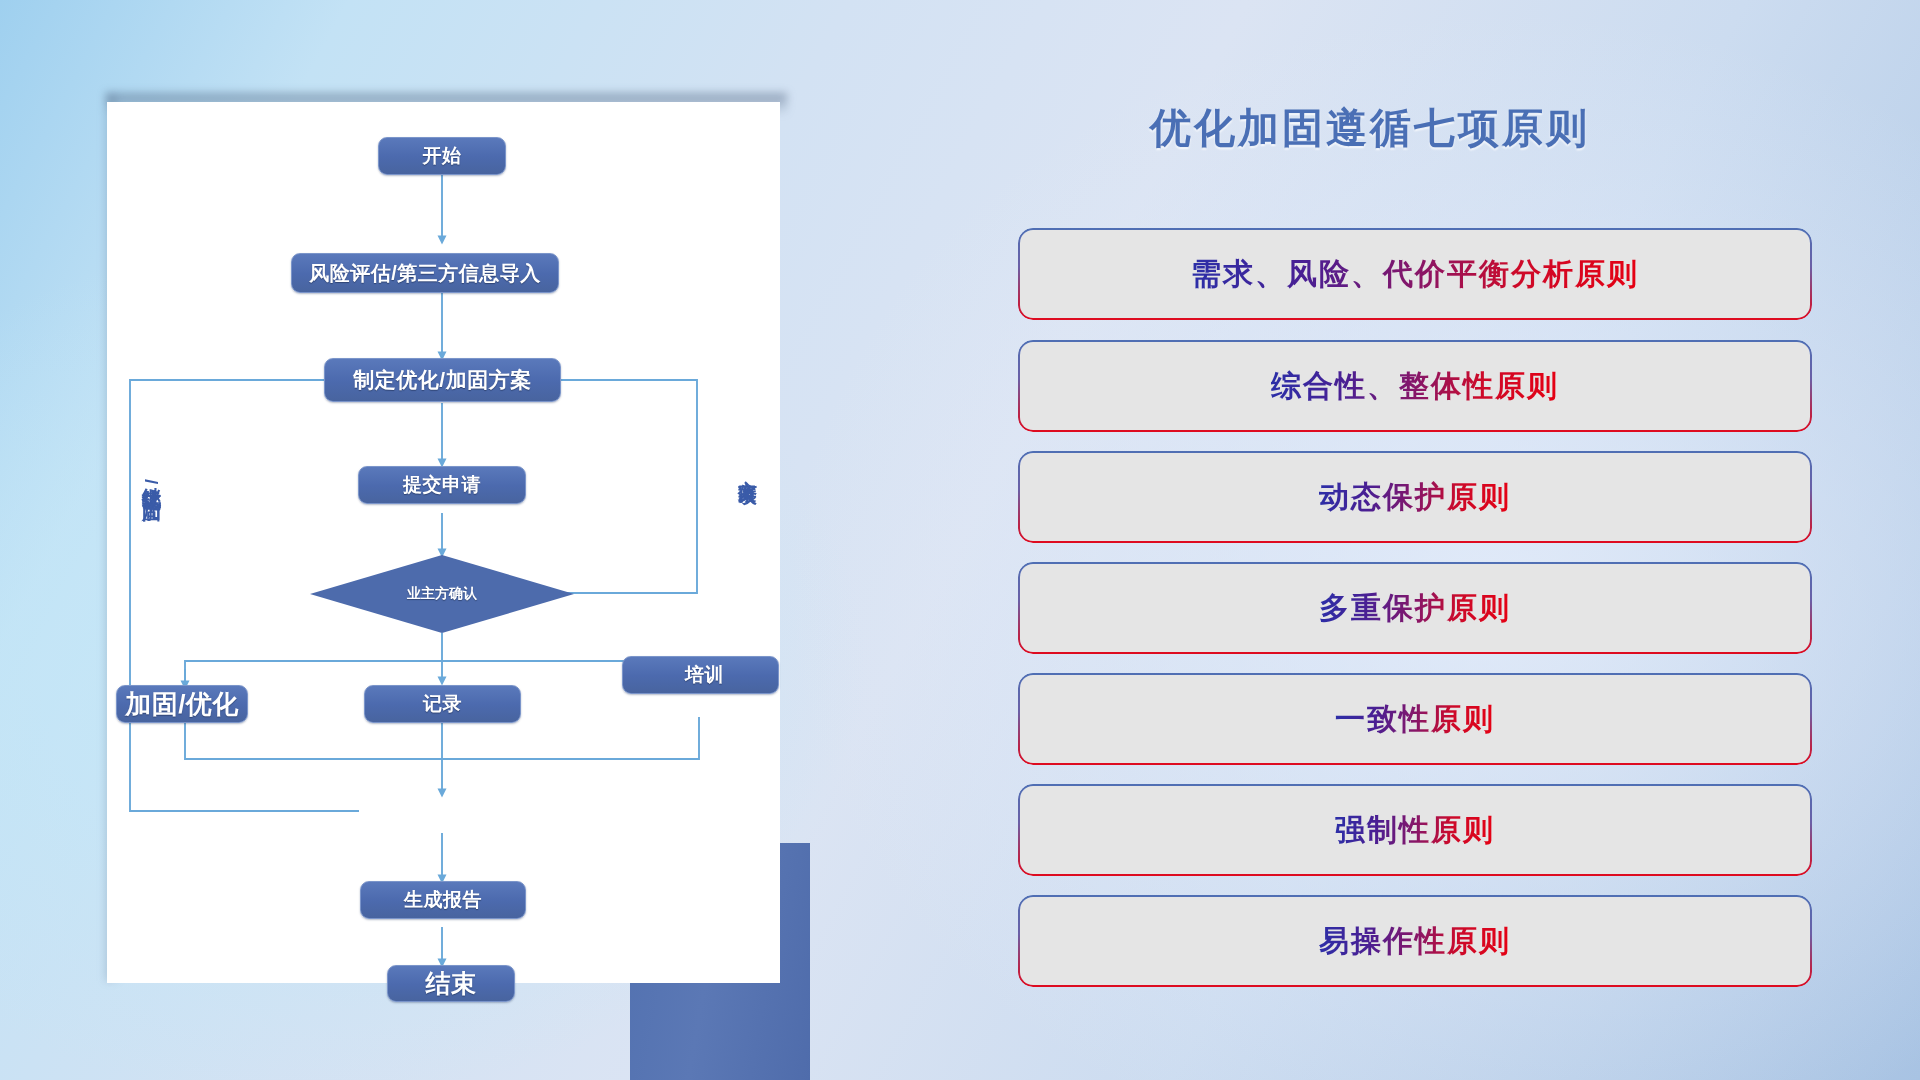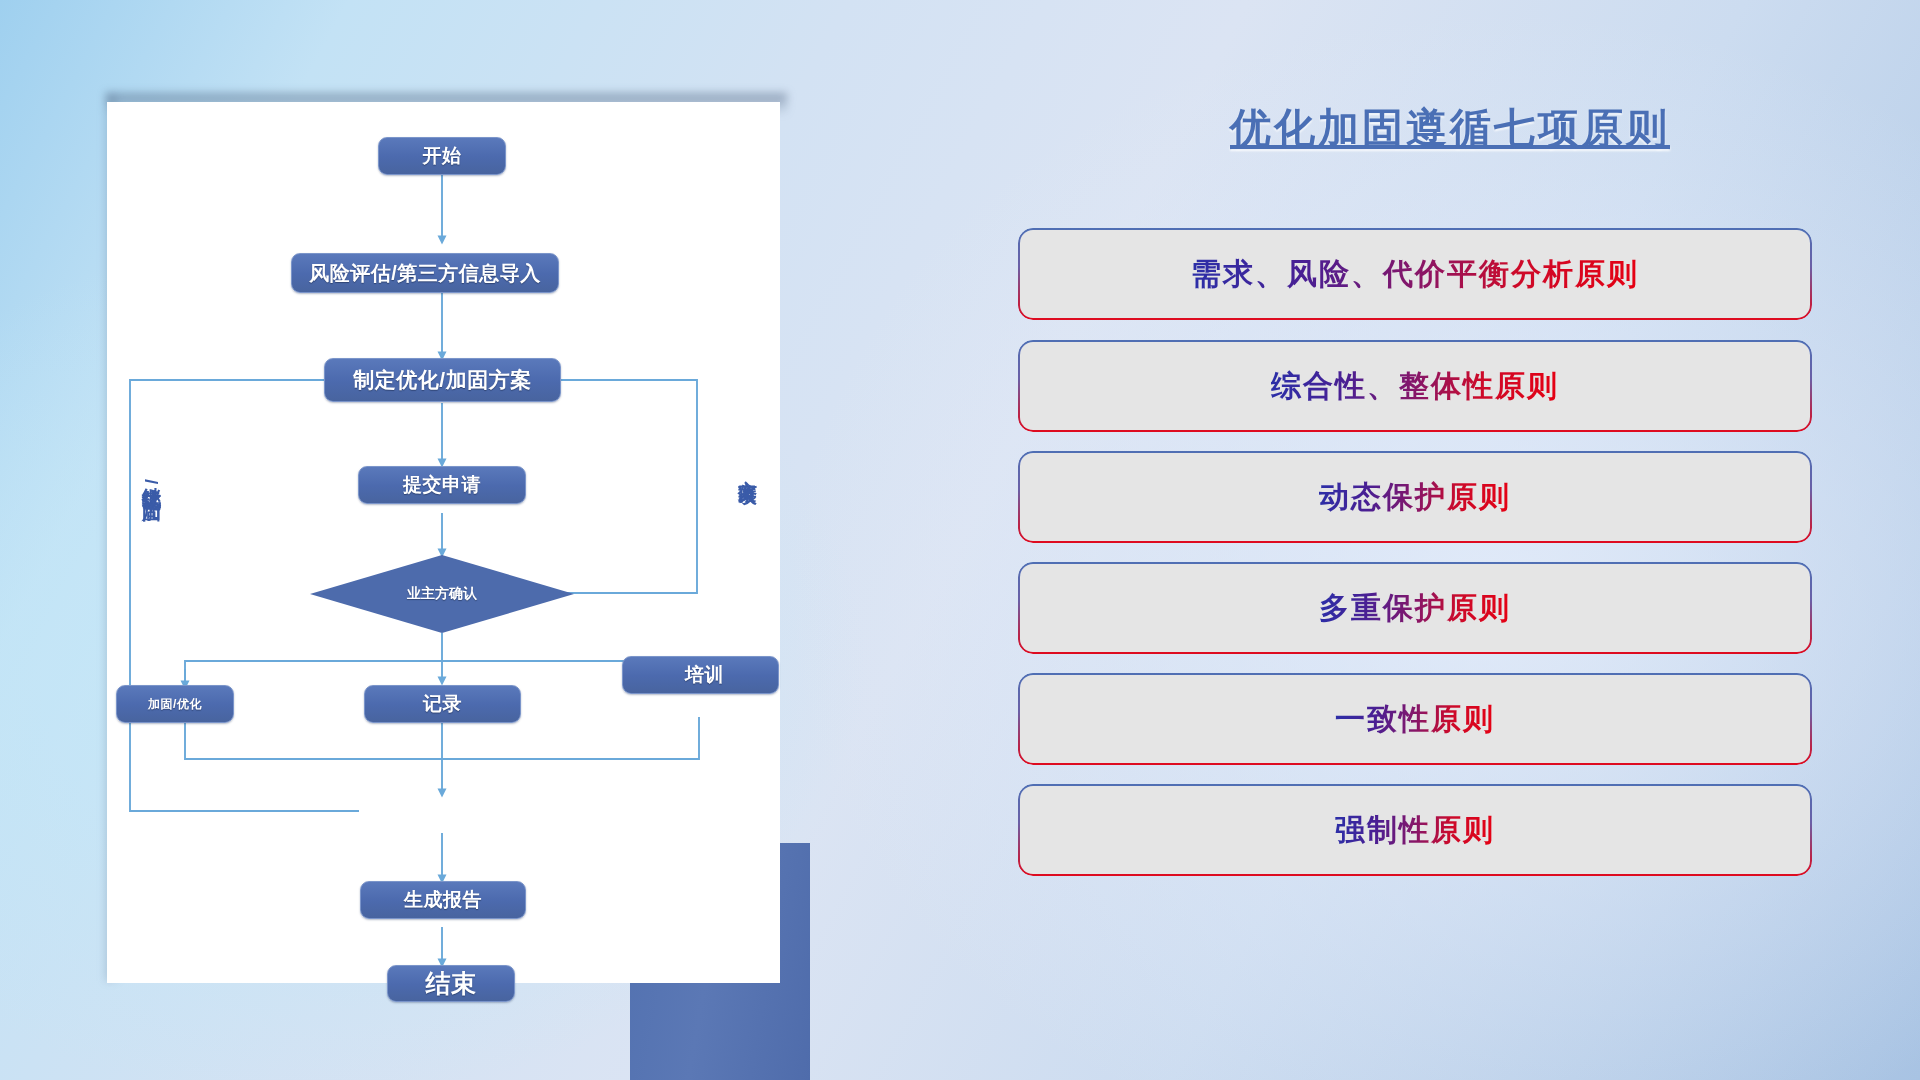--- a/index.html
+++ b/index.html
@@ -57,23 +57,22 @@
     color:#3a5ba8; font-weight:bold; font-size:19px; letter-spacing:2px;
     line-height:1.02;
   }
   .vlabel.slash{ text-orientation:mixed; }
 
   
   #right-pane{ position:absolute; left:1020px; top:96px; width:830px; height:930px; }
   #deck-title{
     position:absolute; left:130px; top:0; width:600px; height:64px;
     font-size:41px; font-weight:bold; color:#4a6fb5; letter-spacing:3px;
-    text-align:center; line-height:64px;
+    text-align:left; line-height:64px;
     text-shadow:0 2px 2px rgba(255,255,255,.85), 0 1px 0 rgba(120,150,200,.5);
-    text-decoration:underline;
   }
   .principle{
     position:absolute; left:0; width:790px; height:88px;
     border-radius:13px;
     background:#e5e5e5;
     display:flex; align-items:center; justify-content:center;
   }
   .principle::before{
     content:""; position:absolute; inset:-2px; border-radius:15px; padding:2px;
     background:linear-gradient(180deg,#4f6fb4 0%,#6a5fa6 42%,#b5264d 78%,#e00a1e 100%);
@@ -148,21 +147,21 @@
 
   <div class="node" style="left:252px;top:373px;width:168px;height:38px;font-size:19px;">
     <span>提交申请</span>
   </div>
 
   <div class="diamond" style="left:204px;top:462px;width:264px;height:78px;font-size:14px;">
     <div class="dshape"></div>
     <span>业主方确认</span>
   </div>
 
-  <div class="node" style="left:10px;top:592px;width:118px;height:38px;font-size:12px;">
+  <div class="node" style="left:10px;top:592px;width:132px;height:38px;font-size:26px;">
     <span>加固/优化</span>
   </div>
 
   <div class="node" style="left:258px;top:592px;width:157px;height:38px;font-size:19px;">
     <span>记录</span>
   </div>
 
   <div class="node" style="left:516px;top:563px;width:157px;height:38px;font-size:19px;padding-left:8px;">
     <span>培训</span>
   </div>
@@ -196,13 +195,16 @@
   </div>
   <div class="principle" style="top:468px;">
     <span class="ptxt">多重保护原则</span>
   </div>
   <div class="principle" style="top:579px;">
     <span class="ptxt">一致性原则</span>
   </div>
   <div class="principle" style="top:690px;">
     <span class="ptxt">强制性原则</span>
   </div>
+  <div class="principle" style="top:801px;">
+    <span class="ptxt">易操作性原则</span>
+  </div>
 </div>
 
 </body></html>

